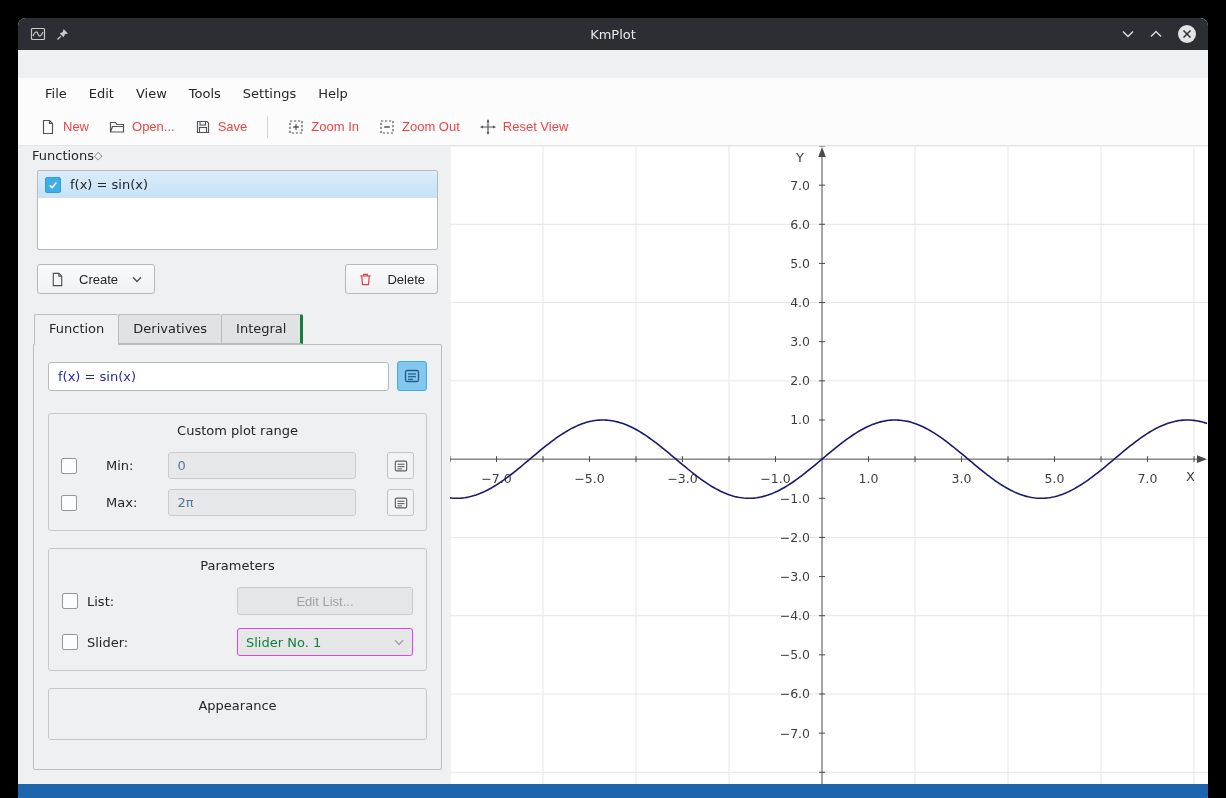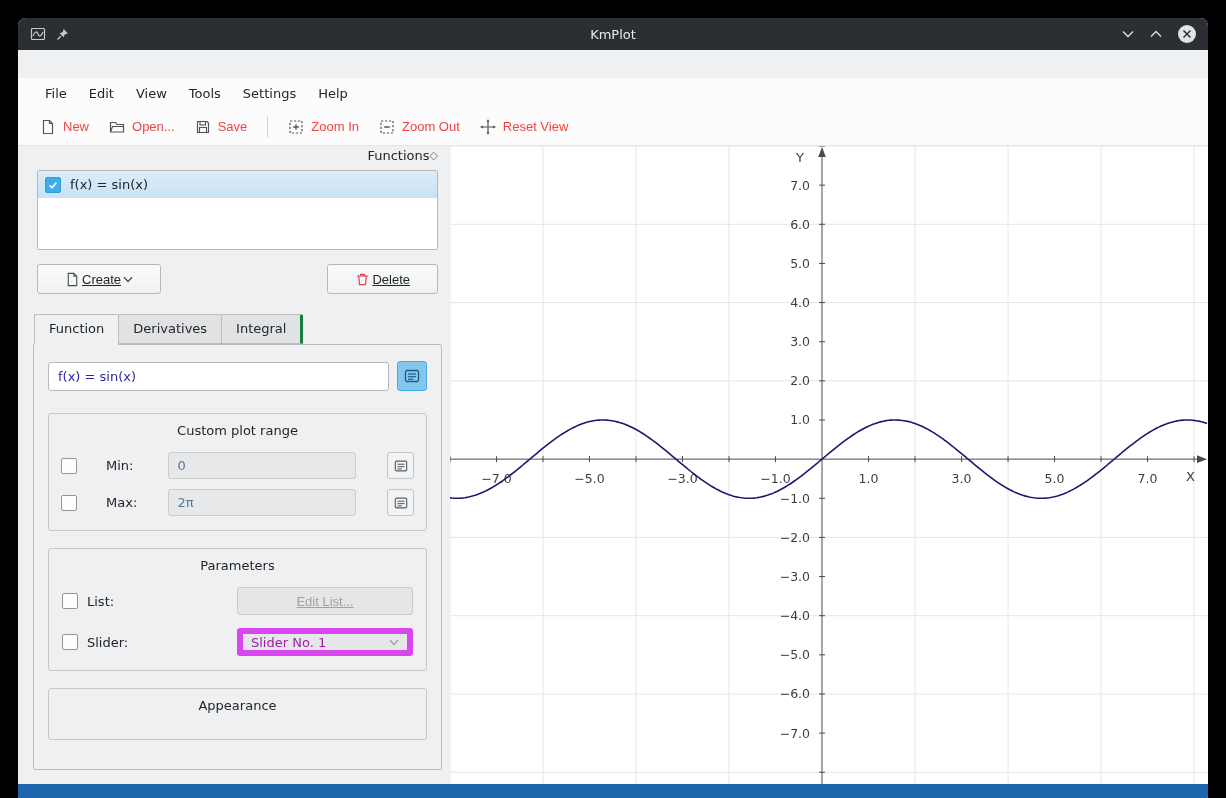--- a/index.html
+++ b/index.html
@@ -30,38 +30,38 @@
              padding-left:12px; flex:0 0 auto; border-bottom:1px solid #e3e4e5; }
   .tool-btn { display:flex; align-items:center; gap:7px; font-size:13px; color:#ef4444;
               padding:6px 10px; border-radius:3px; background:transparent; border:none; }
   .tool-sep { width:1px; height:22px; background:#d4d5d6; margin:0 10px; }
 
   
   .main { flex:1 1 auto; display:flex; overflow:hidden; background:#eff0f1; }
 
   
   .dock { width:432px; flex:0 0 auto; display:flex; flex-direction:column; background:#eff0f1; }
-  .dock-header { height:28px; display:flex; align-items:center; justify-content:flex-end;
+  .dock-header { height:28px; display:flex; align-items:center; justify-content:flex-start;
                  padding:0 12px 0 14px; font-size:13px; color:#232629; }
   .dock-float { color:#6d7073; font-size:11px; }
   .dock-body { flex:1; display:flex; flex-direction:column; padding:6px 8px 14px 15px; }
 
   .fn-list { background:#fff; border:1px solid #b6b8ba; border-radius:2px; height:80px;
              margin:0 4px; overflow:hidden; }
   .fn-row { height:27px; display:flex; align-items:center; gap:9px; padding:0 7px; font-size:13px; color:#232629; }
   .fn-row.selected { background:linear-gradient(#dcecfa,#c7e2f6); }
 
   .cb { width:16px; height:16px; border:1px solid #94979a; border-radius:2px; background:#fdfdfe;
         flex:0 0 auto; display:flex; align-items:center; justify-content:center; }
   .cb.checked { background:#3daee9; border-color:#2f9dd8; }
 
   .fn-actions { display:flex; justify-content:space-between; margin:14px 4px 0; }
-  .btn { display:inline-flex; align-items:center; gap:2px; height:30px; padding:0 27px;
+  .btn { display:inline-flex; align-items:center; gap:14px; height:30px; padding:0 12px;
          background:linear-gradient(#fafbfb,#f0f1f2); border:1px solid #b6b8ba; border-radius:3px;
-         font-size:13px; color:#232629;text-decoration:underline; }
+         font-size:13px; color:#232629; }
   .btn.disabled { background:#e5e6e7; border-color:#c9cacb; color:#9fa1a3; justify-content:center; }
 
   .tabs { display:flex; margin:20px 0 0 1px; position:relative; z-index:2; }
   .tab { padding:6px 14px 7px; font-size:13px; color:#232629; background:#e0e2e3;
          border:1px solid #babcbe; border-right:none; border-radius:2px 2px 0 0; }
   .tab:last-child { border-right:3px solid #15803d;text-align:center; }
   .tab.active { background:#eff0f1; border-bottom-color:#eff0f1; margin-bottom:-1px; padding-bottom:8px; }
   .tab-frame { flex:1; border:1px solid #babcbe; border-radius:0 2px 2px 2px; background:#eff0f1;
                padding:16px 11px 12px; display:flex; flex-direction:column; }
 
@@ -79,21 +79,21 @@
   .range-row .lbl { width:38px; margin-left:9px; font-size:13px; color:#232629; }
   .txt { flex:1; height:27px; margin-left:5px; background:#e7e8e9; border:1px solid #cbcccd;
          border-radius:3px; padding:0 8px; font-size:13px; color:#56789a; font-family:inherit; }
   .mini-btn { width:27px; height:27px; margin-left:11px; background:#f2f3f4; border:1px solid #c2c3c5;
               border-radius:3px; display:flex; align-items:center; justify-content:center; }
 
   .param-row { display:flex; align-items:center; margin:0 1px 13px; }
   .param-row:last-child { margin-bottom:2px; }
   .param-row .lbl { margin-left:9px; font-size:13px; color:#232629; }
   .ctrl { margin-left:auto; width:176px; height:28px; font-size:13px; }
-  .dropdown { background:#e5e6e7; border:6px solid #d946ef; border-radius:3px; color:#a21caf;
+  .dropdown { background:#e5e6e7; border:1px solid #d946ef; border-radius:3px; color:#15803d;
               display:flex; align-items:center; padding:0 8px; justify-content:space-between; }
 
   .appear-row { display:flex; align-items:center; margin:3px 1px 4px; }
   .appear-row .lbl { font-size:13px; color:#232629; }
   .swatch { width:52px; height:25px; margin-left:9px; background:#fcfcfc; border:1px solid #b0b2b4;
             border-radius:2px; padding:2px; }
   .swatch-fill { width:100%; height:100%; }
   .adv-btn { margin-left:auto; height:28px; padding:0 11px; background:linear-gradient(#fafbfb,#f0f1f2);
              border:1px solid #b6b8ba; border-radius:3px; font-size:13px; color:#232629; }
 

